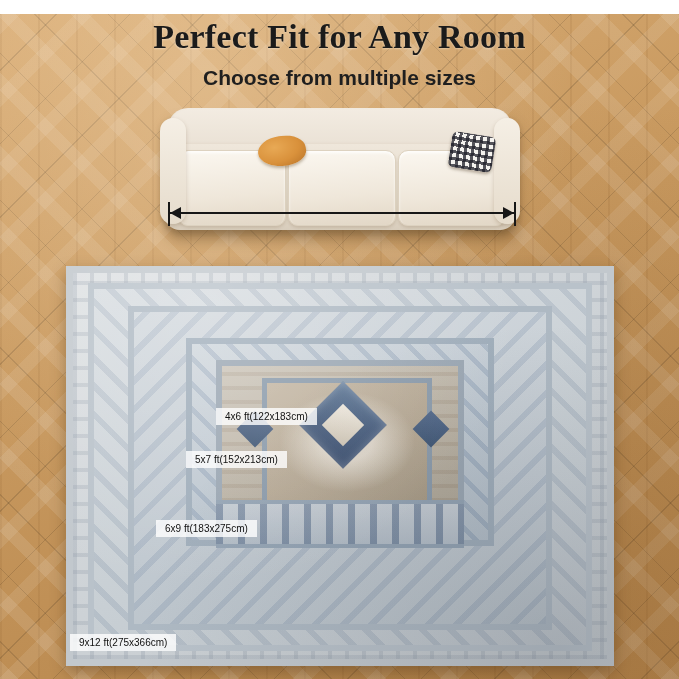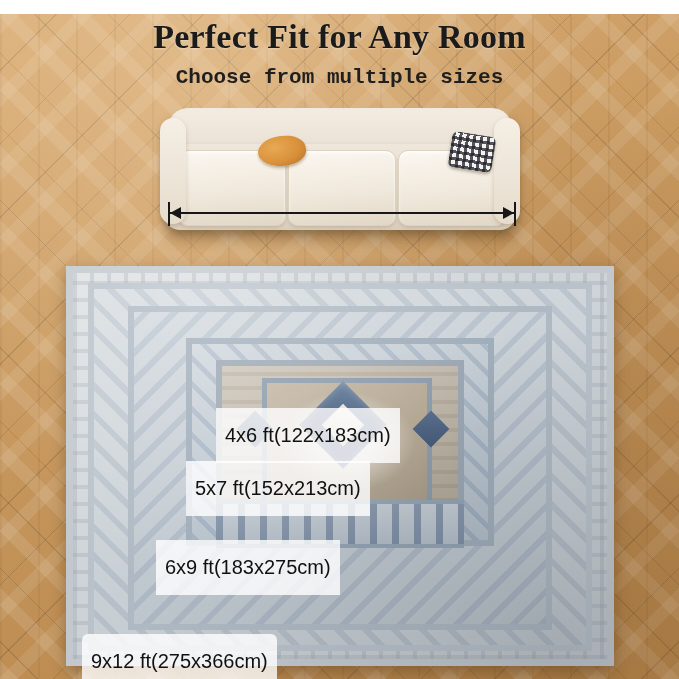--- a/index.html
+++ b/index.html
@@ -76,21 +76,21 @@
     text-shadow: 0 1px 2px rgba(255,255,255,0.35);
   }
   .subhead {
     position: absolute;
     left: 0; top: 66px;
     width: 679px;
     text-align: center;
     font-size: 21px;
     font-weight: bold;
     color: #1f1f1f;
-    font-family: Liberation Mono, monospace;
+    font-family: Liberation Sans, sans-serif;
   }
 
   
   .sofa-wrap {
     position: absolute;
     left: 160px;
     top: 100px;
     width: 360px;
     height: 140px;
   }
@@ -305,32 +305,32 @@
     position: absolute; inset: 0;
     background:
       radial-gradient(ellipse at 25% 10%, rgba(255,255,255,0.25), rgba(255,255,255,0) 55%),
       radial-gradient(ellipse at 90% 95%, rgba(40,45,55,0.18), rgba(0,0,0,0) 60%);
     pointer-events: none;
   }
 
   
   .size-label {
     position: absolute;
-    padding: 16px 9px;
+    padding: 3px 9px;
     background: rgba(255,255,255,0.80);
     color: #111111;
-    font-size: 20px;
+    font-size: 10px;
     font-family: "Liberation Sans", sans-serif;
     white-space: nowrap;
   }
   .lbl-4x6  { left: 216px; top: 408px; }
-  .lbl-5x7  { left: 186px; top: 461px; }
-  .lbl-6x9  { left: 156px; top: 540px; }
+  .lbl-5x7  { left: 186px; top: 451px; }
+  .lbl-6x9  { left: 156px; top: 520px; }
   .lbl-8x10 { left: 122px; top: 590px; }
-  .lbl-9x12 { left: 82px;  top: 634px; border-radius: 6px; }
+  .lbl-9x12 { left: 70px;  top: 634px; }
 </style>
 </head>
 <body>
 
 <div id="page">
 
   <div class="floor"></div>
   <div class="floor-shade"></div>
   <div class="white-top"></div>
 

